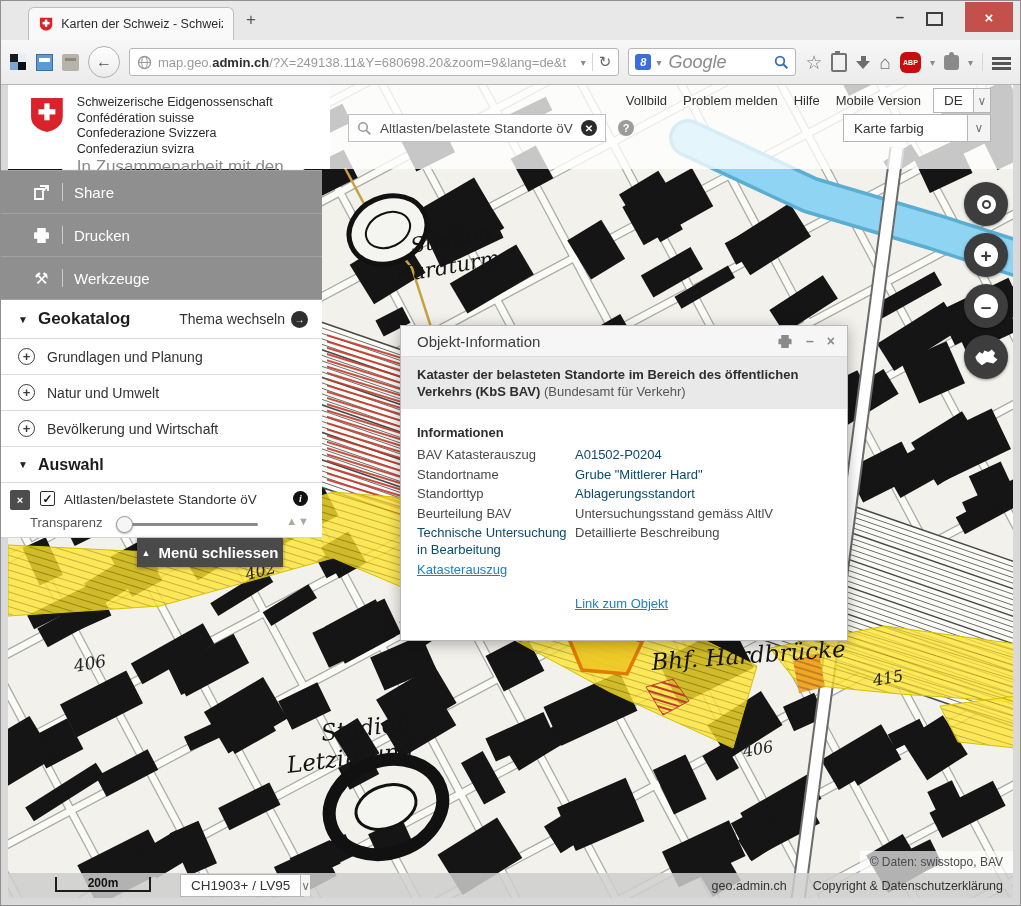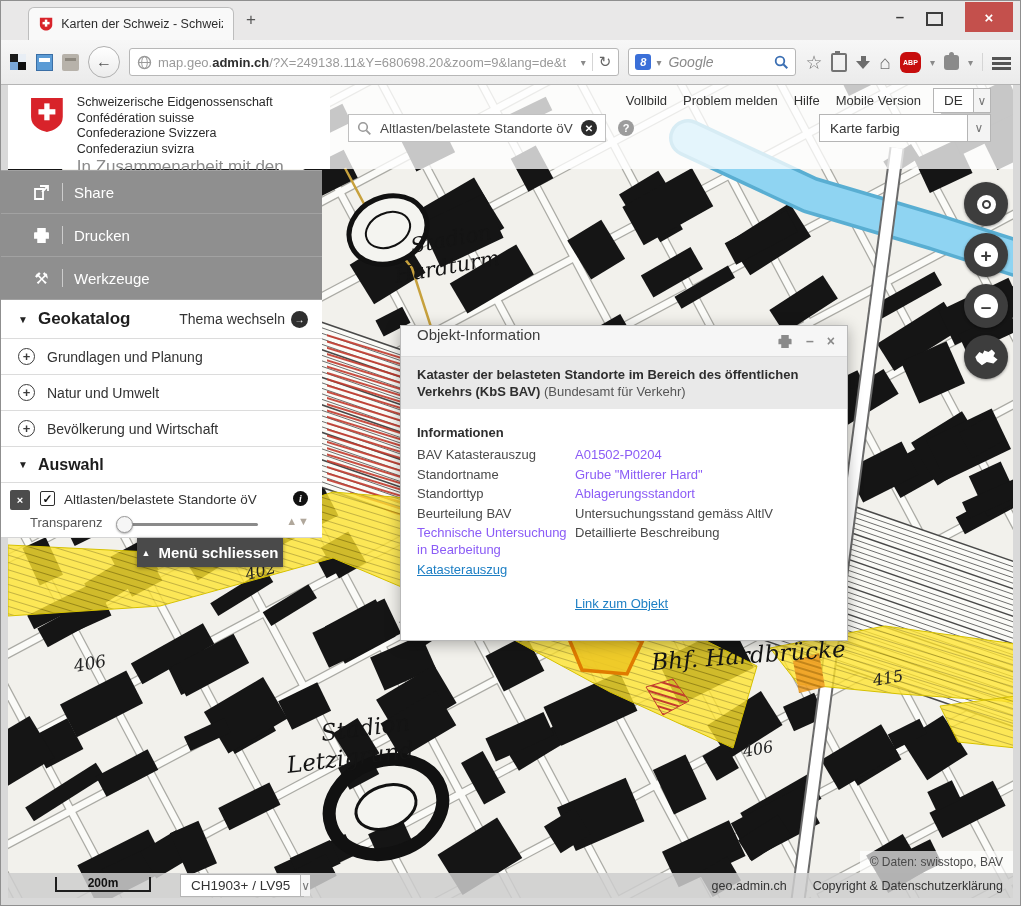--- a/index.html
+++ b/index.html
@@ -36,21 +36,21 @@
   .u-pre,.u-path{color:#9a9a9a}
   .u-dom{color:#2e2e2e;font-weight:bold}
   .u-sp{flex:1}
   .caret{color:#8a8a8a;font-size:10px}
   .vsep{width:1px;height:18px;background:#d5d5d5}
   .reload{color:#666;font-size:15px}
   .gsearch{width:168px;height:28px;background:#fff;border:1px solid #b7b7b7;border-radius:3px;
            display:flex;align-items:center;gap:5px;padding:0 6px;box-sizing:border-box;flex:none}
   .gfav{width:16px;height:16px;background:#3a6fd8;border-radius:3px;color:#fff;font-size:11px;font-weight:bold;
         display:flex;align-items:center;justify-content:center;font-style:italic}
-  .gsearch input{border:none;outline:none;flex:1;width:60px;font-size:14px;font-family:"Liberation Sans",sans-serif}
+  .gsearch input{border:none;outline:none;flex:1;width:60px;font-size:18px;font-family:"Liberation Sans",sans-serif}
   .gsearch input::placeholder{font-style:italic;color:#8a8a8a}
   .navico{color:#737373;font-size:19px;flex:none;line-height:1}
   .clipico{width:12px;height:15px;border:2px solid #737373;border-radius:2px;position:relative;flex:none}
   .clipico::before{content:'';position:absolute;top:-4px;left:2px;width:5px;height:3px;background:#737373}
   .dl{display:flex;flex-direction:column;align-items:center;flex:none}
   .dl i{display:block;width:5px;height:5px;background:#6d6d6d}
   .dl b{display:block;width:0;height:0;border:7px solid transparent;border-top:8px solid #6d6d6d;border-bottom:none}
   .abp{width:21px;height:21px;background:#c70d0d;border-radius:6px;color:#fff;font-size:7px;font-weight:bold;
        display:flex;align-items:center;justify-content:center;flex:none}
   .plug{width:15px;height:15px;background:#8a8a8a;border-radius:3px;flex:none;position:relative}
@@ -73,21 +73,21 @@
   .searchbox input{border:none;outline:none;flex:1;font-size:13.5px;color:#4a4a4a;font-family:"Liberation Sans",sans-serif;background:transparent}
   .clearbtn{width:16px;height:16px;border-radius:50%;background:#2b2b2b;color:#fff;font-size:10px;font-weight:bold;
             display:flex;align-items:center;justify-content:center;flex:none}
   .helpbtn{position:absolute;left:610px;top:35px;width:16px;height:16px;border-radius:50%;background:#9c9c9c;color:#fff;
            font-size:11px;font-weight:bold;display:flex;align-items:center;justify-content:center}
   .toplinks{position:absolute;right:92px;top:8px;display:flex;gap:16px;font-size:13px;color:#333}
   .selbox{position:absolute;background:#fff;border:1px solid #b5b5b5;display:flex;align-items:stretch;box-sizing:border-box}
   .selbox .val{flex:1;font-size:13.5px;color:#333;display:flex;align-items:center;padding:0 10px;white-space:nowrap}
   .selbox .chev{width:22px;border-left:1px solid #b5b5b5;display:flex;align-items:center;justify-content:center;color:#777;font-size:12px;background:#f4f4f4}
   .lang-sel{right:22px;top:3px;width:58px;height:25px}
-  .style-sel{right:22px;top:29px;width:172px;height:28px}
+  .style-sel{right:22px;top:29px;width:148px;height:28px}
 
   
   .sidebar{position:absolute;left:0;top:170px;width:322px;z-index:6}
   .mbar{height:42px;background:#8f8f8f;border-bottom:1px solid #a2a2a2;display:flex;align-items:center;gap:11px;
         padding:0 0 0 32px;color:#fff;font-size:15px}
   .mbar:first-child{border-top:1px solid #a2a2a2}
   .mbar .isep{width:1px;height:18px;background:rgba(255,255,255,.55)}
   .micon{width:19px;height:19px;display:flex;align-items:center;justify-content:center;font-size:16px;color:#fff}
   .wrow{background:#fff;display:flex;align-items:center;box-sizing:border-box;padding:0 14px 0 18px;border-bottom:1px solid #dcdcdc}
   .geokat{height:39px}
@@ -114,31 +114,31 @@
   .knob{position:absolute;left:-2px;top:-7px;width:15px;height:15px;border-radius:50%;background:#f6f6f6;border:1px solid #999;box-shadow:0 1px 2px rgba(0,0,0,.3)}
   .reorder{position:absolute;right:12px;top:32px;font-size:11px;color:#b0a79b;letter-spacing:1px}
   .closemenu{position:absolute;left:137px;top:368px;width:146px;height:29px;background:#4a4a4a;color:#fff;
              font-size:15px;font-weight:bold;display:flex;align-items:center;justify-content:center;gap:8px;
              box-shadow:0 1px 4px rgba(0,0,0,.4)}
   .closemenu .tri-up{font-size:9px}
 
   
   .popup{position:absolute;left:400px;top:325px;width:446px;z-index:7;background:#fff;border:1px solid #b9b9b9;
          box-shadow:0 3px 14px rgba(0,0,0,.3)}
-  .pophead{height:30px;background:#f6f6f6;border-bottom:1px solid #ddd;display:flex;padding:0 12px 0 16px}
+  .pophead{height:30px;background:#f6f6f6;border-bottom:1px solid #ddd;display:flex;align-items:center;padding:0 12px 0 16px}
   .poptitle{font-size:15px;color:#3d3d3d}
   .popicons{margin-left:auto;display:flex;align-items:center;gap:13px;color:#8a8a8a}
   .popicons .pi{font-size:14px;font-weight:bold}
   .popsub{background:#e9e9e9;padding:9px 16px;font-size:13px;line-height:17px;color:#555}
   .popsub b{color:#2e2e2e}
   .popbody{padding:16px 16px 16px}
   .popsection{font-weight:bold;font-size:13px;color:#2e2e2e;margin-bottom:6px}
   .fieldgrid{display:grid;grid-template-columns:150px 1fr;column-gap:8px;row-gap:2.5px;font-size:13px;line-height:17px}
   .flabel{color:#4a4a4a}
-  .fvalue{color:#8b5cf6}
+  .fvalue{color:#0c4a6e}
   a.plink,.plink{color:#1d7fc4;text-decoration:underline;font-size:13px}
   .objlink{margin:16px 0 12px 158px}
 
   
   .mapctl{position:absolute;left:964px;width:44px;height:44px;border-radius:50%;background:#3d3d3d;z-index:6;
           display:flex;align-items:center;justify-content:center;box-shadow:0 1px 3px rgba(0,0,0,.4)}
   .geoloc-ring{width:19px;height:19px;border:5px solid #fff;border-radius:50%;display:flex;align-items:center;justify-content:center;box-sizing:border-box}
   .geoloc-dot{width:5px;height:5px;background:#fff;border-radius:50%}
   .zoomdisc{width:24px;height:24px;background:#fff;border-radius:50%;color:#3d3d3d;font-size:19px;font-weight:bold;
             display:flex;align-items:center;justify-content:center;line-height:1}

